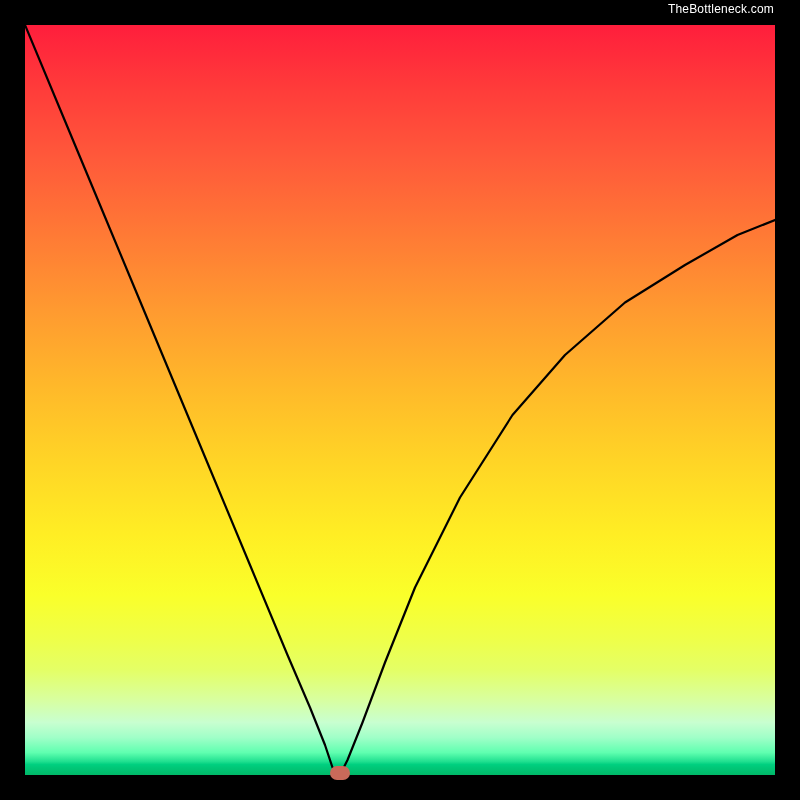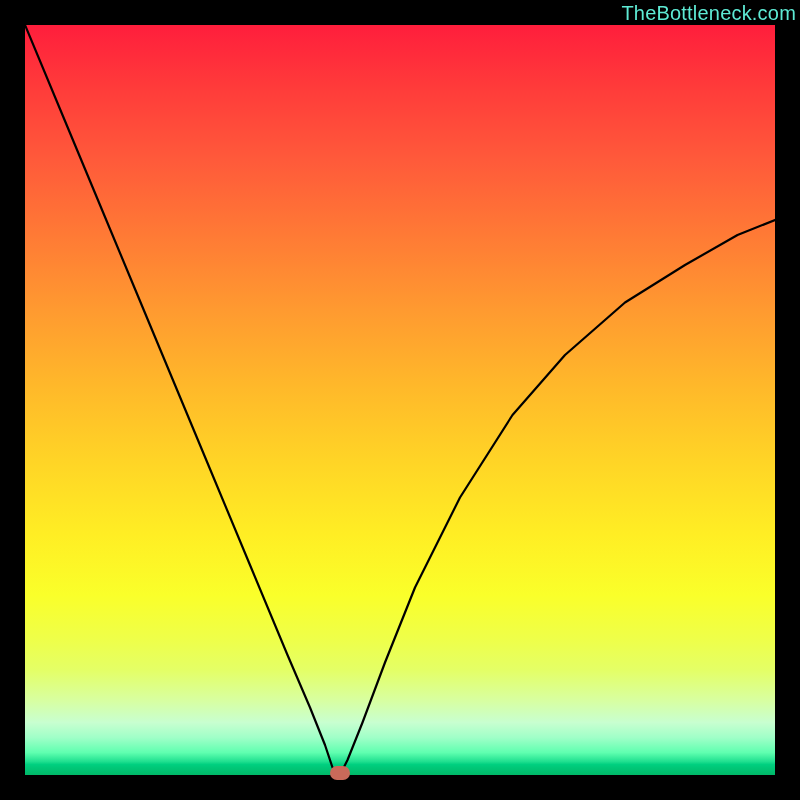--- a/index.html
+++ b/index.html
@@ -35,24 +35,24 @@
       #20e090 98.2%,
       #00d080 98.6%,
       #00c878 99%,
       #00c070 99.5%,
       #00b868 100%
     );
   }
   .watermark {
     position: absolute;
     top: 2px;
-    right: 4px;
+    right: 26px;
     font-family: Arial, Helvetica, sans-serif;
-    font-size: 20px;
-    color: #5eead4;
+    font-size: 12px;
+    color: #ffffff;
     letter-spacing: 0.2px;
   }
   .curve {
     position: absolute;
     left: 0;
     top: 0;
     width: 750px;
     height: 750px;
   }
   .dot {

